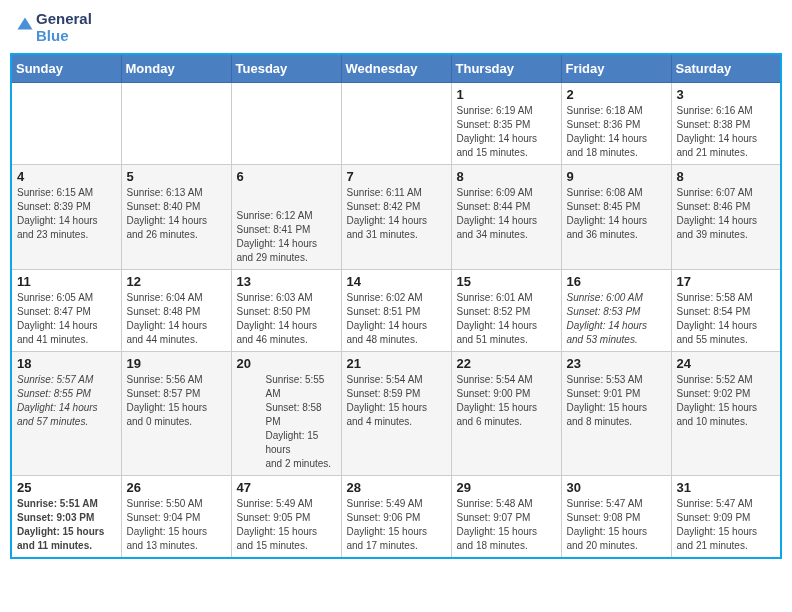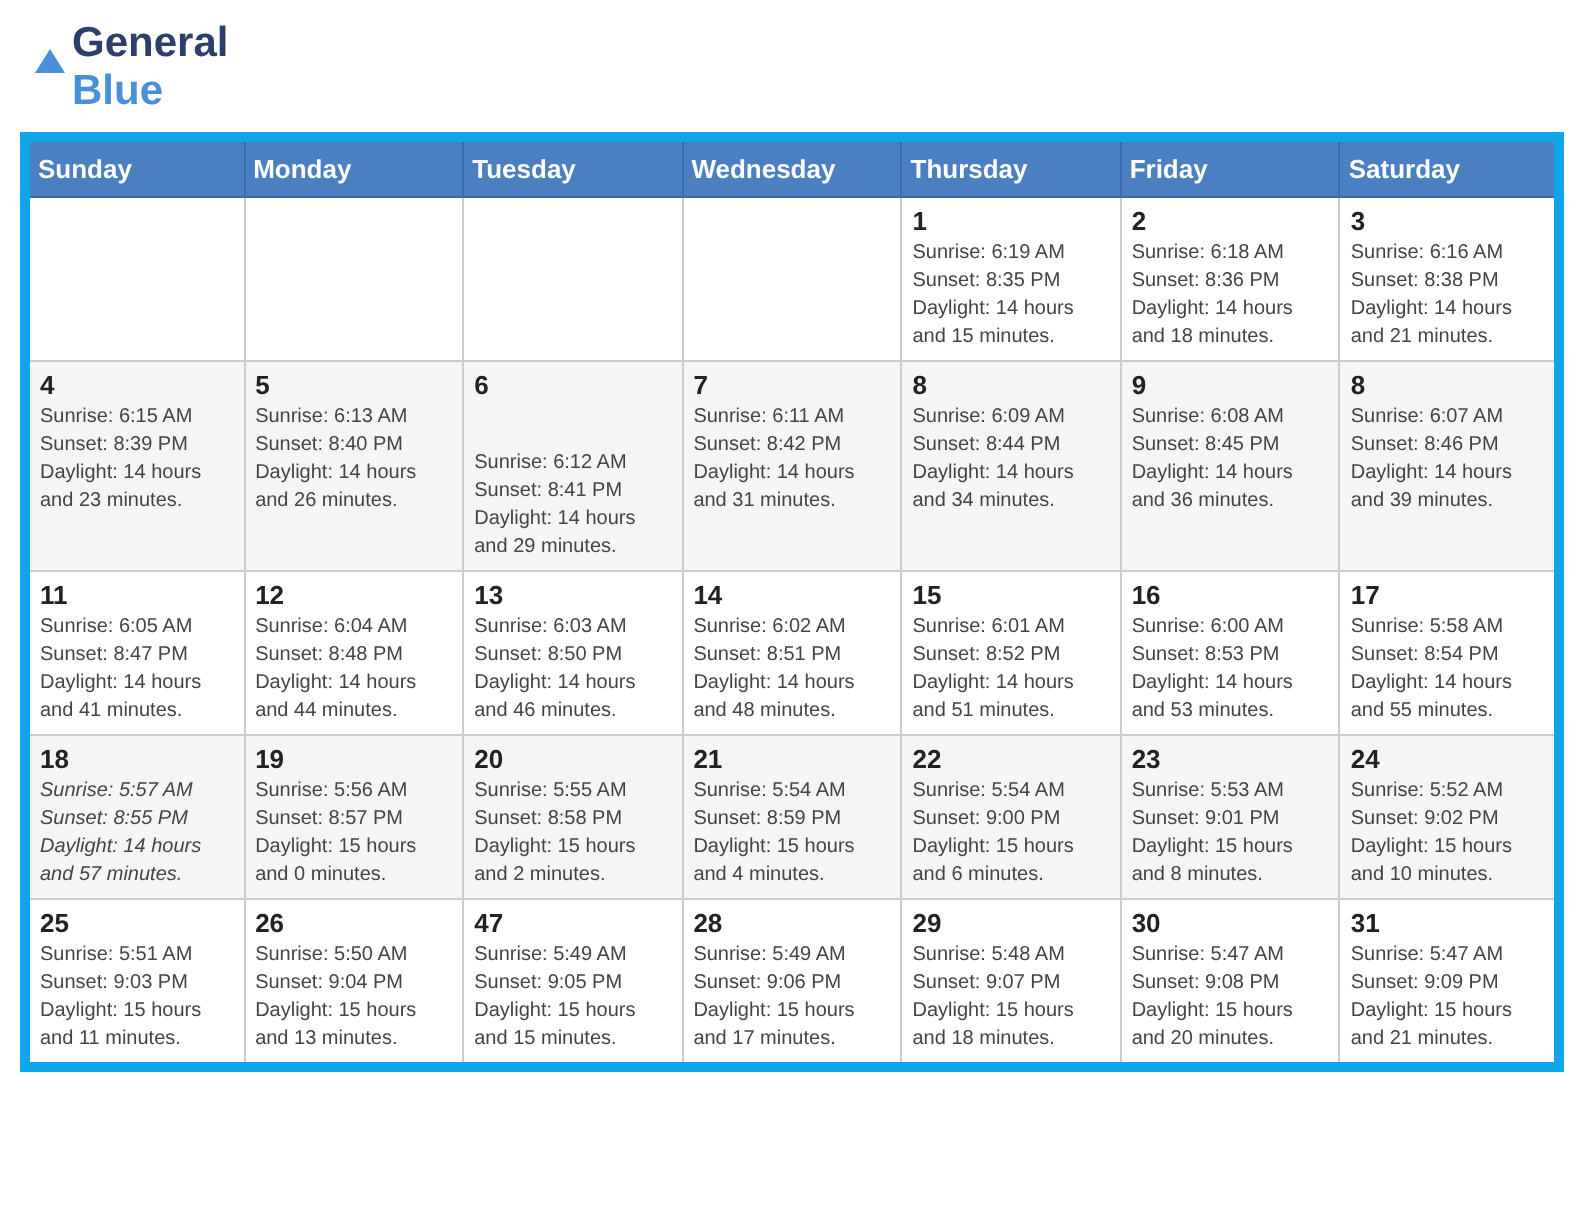--- a/index.html
+++ b/index.html
@@ -16,21 +16,21 @@
       align-items: flex-start;
       margin-bottom: 8px;
       padding: 0 4px;
     }
     .logo {
       display: flex;
       align-items: center;
       gap: 2px;
     }
     .logo-text {
-      font-size: 21px;
+      font-size: 15px;
       font-weight: bold;
       color: #2c3e6b;
       line-height: 1.15;
     }
     .logo-text span {
       color: #4a90d9;
       text-align: right;
     }
     .logo-icon {
       width: 18px;
@@ -45,21 +45,21 @@
       font-weight: bold;
       color: #2c3e6b;
     }
     .location {
       font-size: 14px;
       color: #555;
     }
     .calendar {
       width: 100%;
       border-collapse: collapse;
-      border: 5px solid #0ea5e9;
+      border: 2px solid #0ea5e9;
     }
     .calendar th {
       background: #4a7fc1;
       color: #fff;
       font-size: 13px;
       font-weight: bold;
       padding: 6px 4px;
       text-align: left;
       border: 1px solid #3a6aaa;
     }
@@ -231,21 +231,21 @@
         </td>
         <td>
           <div class="day-number">15</div>
           <div class="day-info" style="white-space: pre-line;">Sunrise: 6:01 AM
 Sunset: 8:52 PM
 Daylight: 14 hours
 and 51 minutes.</div>
         </td>
         <td>
           <div class="day-number">16</div>
-          <div class="day-info" style="white-space: pre-line;">Sunrise: 6:00 AM
+          <div class="day-info" style="white-space: pre-line; font-style: italic;">Sunrise: 6:00 AM
 Sunset: 8:53 PM
 Daylight: 14 hours
 and 53 minutes.</div>
         </td>
         <td>
           <div class="day-number">17</div>
           <div class="day-info" style="white-space: pre-line;">Sunrise: 5:58 AM
 Sunset: 8:54 PM
 Daylight: 14 hours
 and 55 minutes.</div>
@@ -261,21 +261,21 @@
         </td>
         <td>
           <div class="day-number">19</div>
           <div class="day-info" style="white-space: pre-line;">Sunrise: 5:56 AM
 Sunset: 8:57 PM
 Daylight: 15 hours
 and 0 minutes.</div>
         </td>
         <td>
           <div class="day-number">20</div>
-          <div class="day-info" style="white-space: pre-line;">Sunrise: 5:55 AM
+          <div class="day-info" style="white-space: pre-line; margin-left: 29px;">Sunrise: 5:55 AM
 Sunset: 8:58 PM
 Daylight: 15 hours
 and 2 minutes.</div>
         </td>
         <td>
           <div class="day-number">21</div>
           <div class="day-info" style="white-space: pre-line;">Sunrise: 5:54 AM
 Sunset: 8:59 PM
 Daylight: 15 hours
 and 4 minutes.</div>
@@ -298,21 +298,21 @@
           <div class="day-number">24</div>
           <div class="day-info" style="white-space: pre-line;">Sunrise: 5:52 AM
 Sunset: 9:02 PM
 Daylight: 15 hours
 and 10 minutes.</div>
         </td>
       </tr>
       <tr>
         <td>
           <div class="day-number">25</div>
-          <div class="day-info" style="white-space: pre-line;">Sunrise: 5:51 AM
+          <div class="day-info" style="white-space: pre-line; font-weight: bold;">Sunrise: 5:51 AM
 Sunset: 9:03 PM
 Daylight: 15 hours
 and 11 minutes.</div>
         </td>
         <td>
           <div class="day-number">26</div>
           <div class="day-info" style="white-space: pre-line;">Sunrise: 5:50 AM
 Sunset: 9:04 PM
 Daylight: 15 hours
 and 13 minutes.</div>

